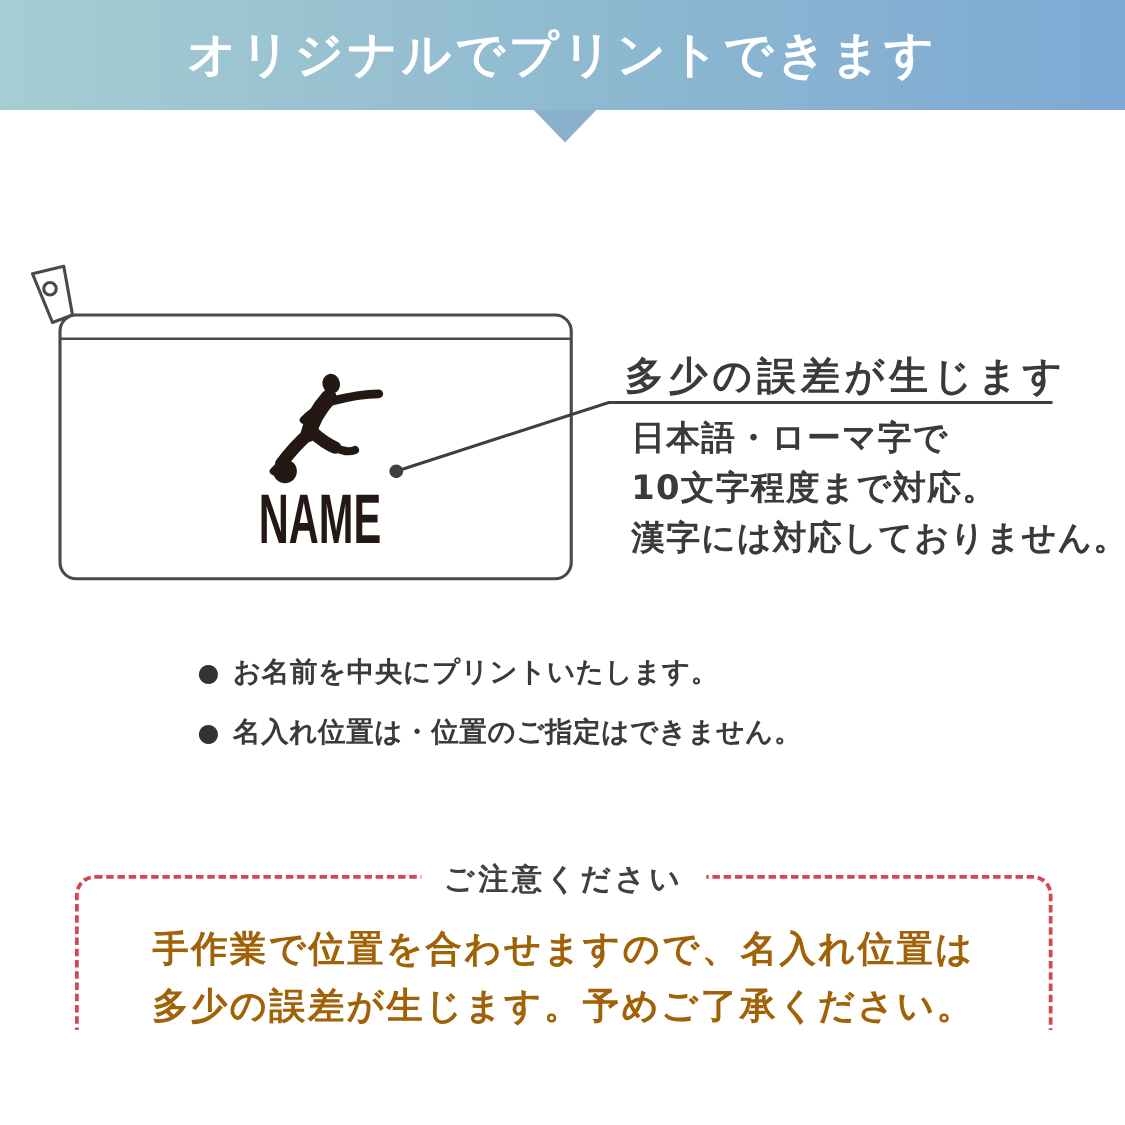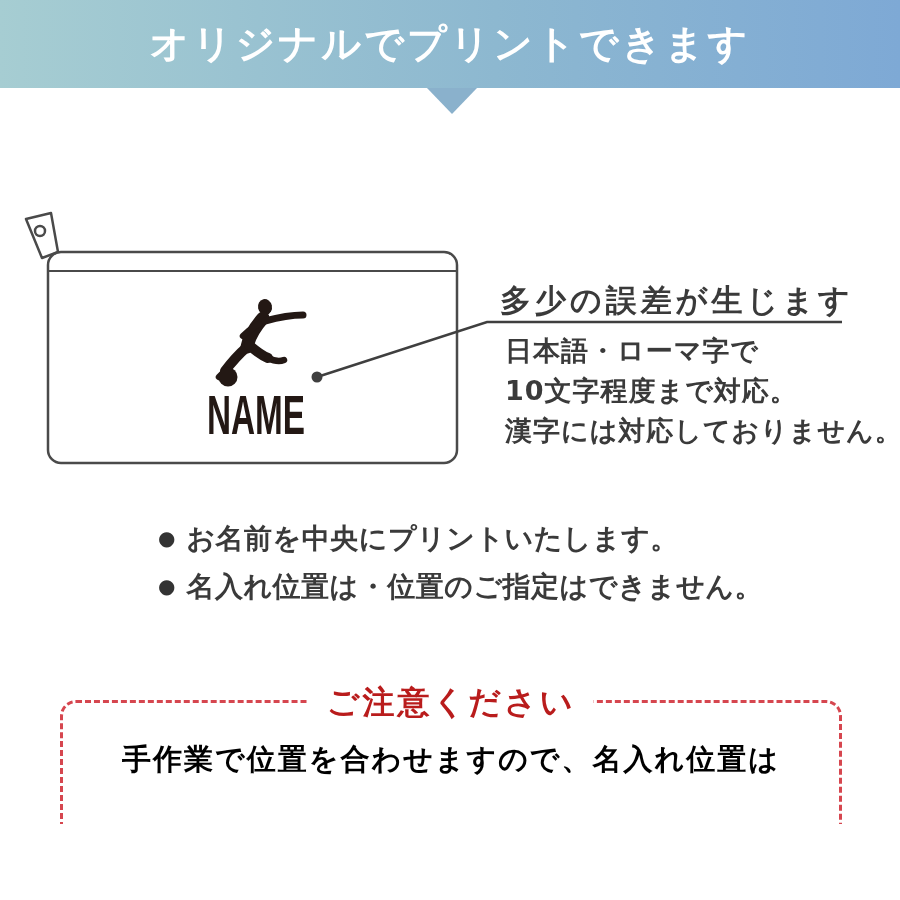--- a/index.html
+++ b/index.html
@@ -36,36 +36,36 @@
   }
   .callout-body{
     position:absolute;left:505px;top:331px;
     font-size:27px;line-height:40px;letter-spacing:1px;color:#3a3a3a;
     font-weight:600;white-space:nowrap;
   }
   
   .notes{position:absolute;left:158px;top:522px;}
   .note-row{display:flex;align-items:center;margin-bottom:15px;white-space:nowrap;}
   .note-bullet{font-size:20px;line-height:33px;margin-right:11px;color:#333333;}
-  .note-text{font-size:28px;line-height:33px;letter-spacing:0.5px;font-weight:600;color:#3a3a3a;}
+  .note-text{font-size:22px;line-height:33px;letter-spacing:0.5px;font-weight:600;color:#3a3a3a;}
   
   .caution-box{
     position:absolute;left:60px;top:700px;width:782px;height:165px;
     border:3px dashed #d6464f;border-radius:16px;box-sizing:border-box;
   }
   .caution-title{
     position:absolute;left:50%;top:0;transform:translate(-50%,-50%);
     background:#ffffff;padding:0 18px;
-    color:#b91c1c;font-size:32px;font-weight:bold;letter-spacing:3px;
+    color:#404040;font-size:24px;font-weight:bold;letter-spacing:3px;
     white-space:nowrap;
   }
   .caution-body{
     margin-top:34px;text-align:center;
     font-size:29px;line-height:45px;letter-spacing:2px;font-weight:600;
-    color:#000000;white-space:nowrap;
+    color:#a16207;white-space:nowrap;
   }
 </style>
 </head>
 <body>
 
 <div class="canvas">
 
   <div class="banner">
     <div class="banner-title">オリジナルでプリントできます</div>
   </div>
@@ -118,16 +118,17 @@
     <div class="note-row">
       <span class="note-bullet">●</span>
       <span class="note-text">名入れ位置は・位置のご指定はできません。</span>
     </div>
   </div>
 
   <div class="caution-box">
     <div class="caution-title">ご注意ください</div>
     <div class="caution-body">
       <div>手作業で位置を合わせますので、名入れ位置は</div>
+      <div>多少の誤差が生じます。予めご了承ください。</div>
     </div>
   </div>
 
 </div>
 
 </body></html>

